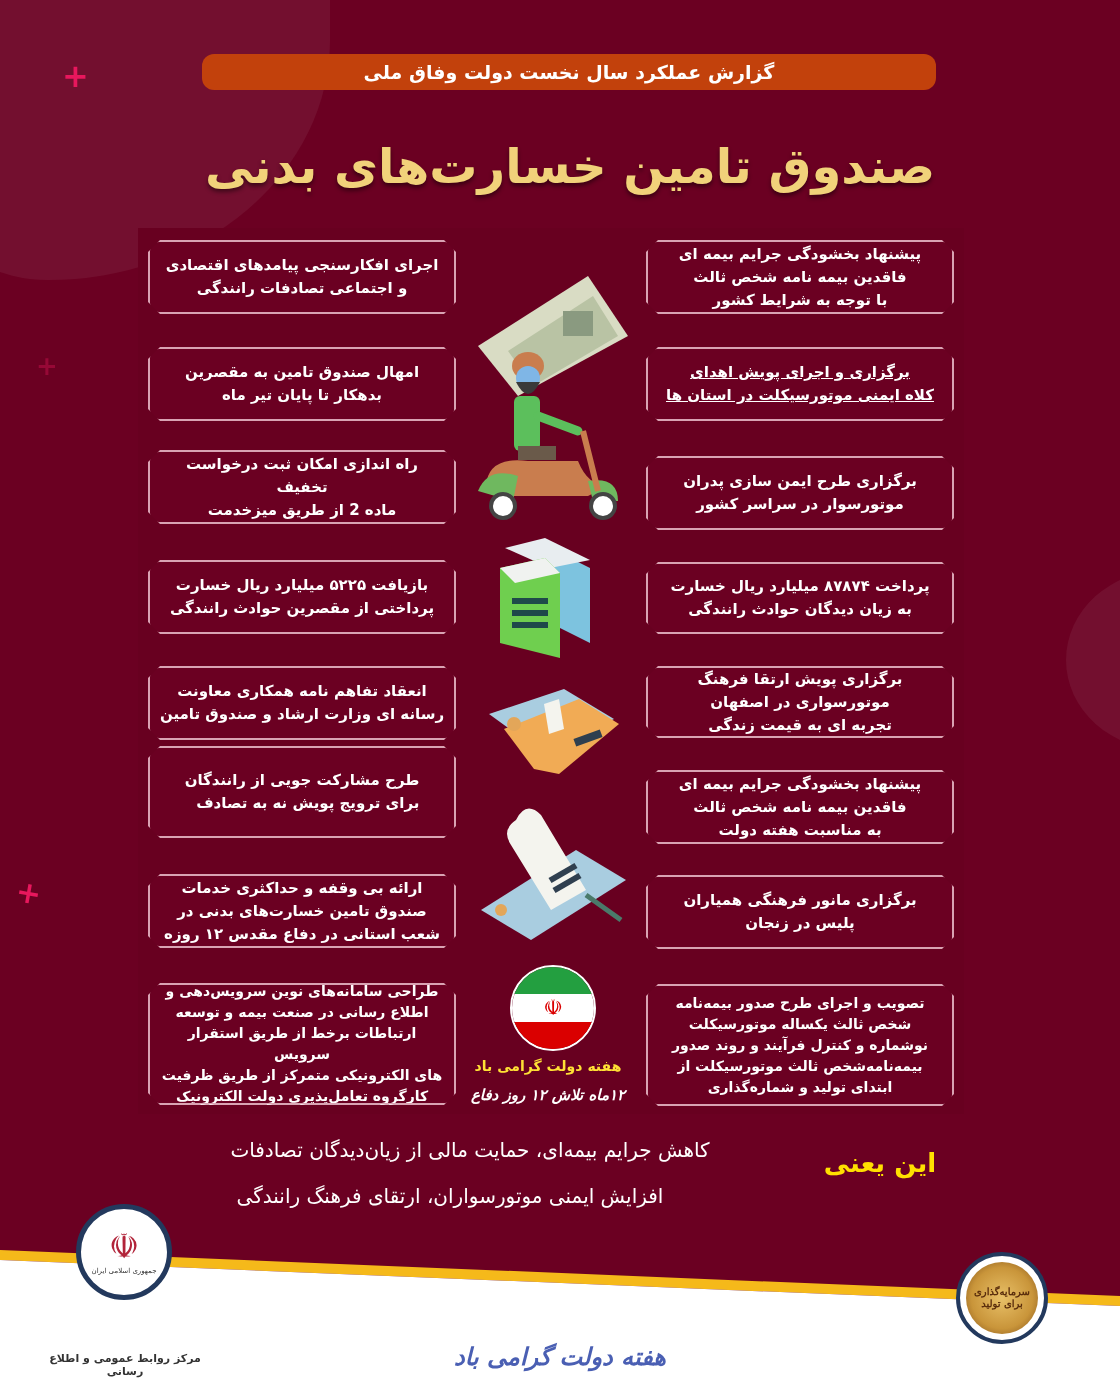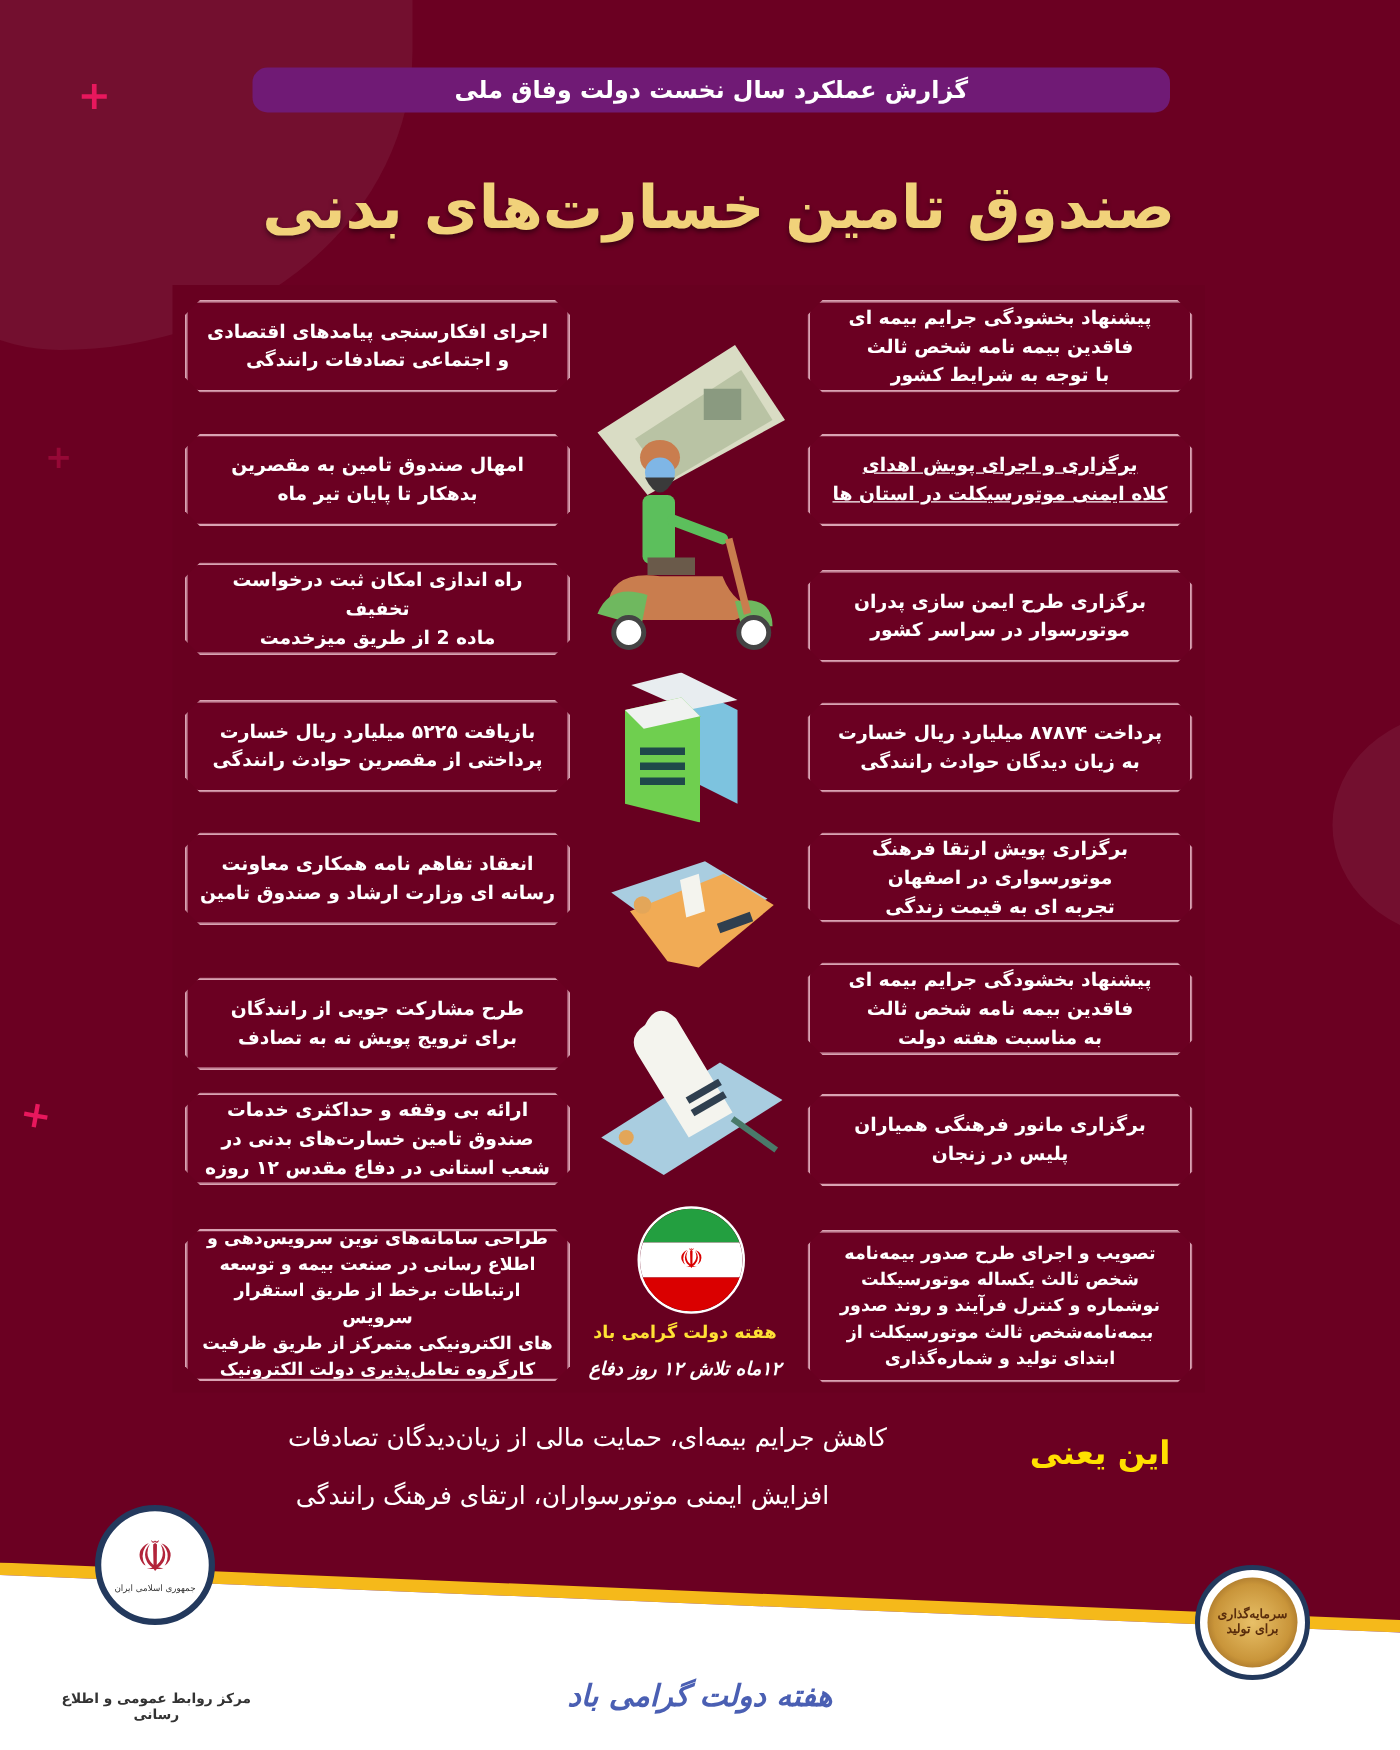--- a/index.html
+++ b/index.html
@@ -18,26 +18,26 @@
   .bg-circle.c2 { left: 1066px; top: 570px; width: 200px; height: 180px; }
   .plus {
     position: absolute; color: #e8175d; font-weight: bold; line-height: 1;
   }
   .plus.p1 { left: 62px; top: 60px; font-size: 32px; }
   .plus.p2 { left: 36px; top: 353px; font-size: 26px; color: rgba(232,23,93,0.35); }
   .plus.p3 { left: 16px; top: 878px; font-size: 30px; transform: rotate(10deg); }
 
   .top-banner {
     position: absolute; left: 202px; top: 54px; width: 734px; height: 36px;
-    background: #701a75; border-radius: 12px;
+    background: #c2410c; border-radius: 12px;
     display: flex; align-items: center; justify-content: center;
     font-size: 19px; font-weight: bold; color: #ffffff;
   }
   .main-title {
-    position: absolute; left: 200px; top: 138px; width: 740px; 
+    position: absolute; left: 200px; top: 138px; width: 740px; text-align: center;
     font-size: 48px; font-weight: bold; color: #f1d27a;
     text-shadow: 0 3px 4px rgba(0,0,0,0.45);
     letter-spacing: 1px;
   }
 
   .panel {
     position: absolute; left: 138px; top: 228px; width: 826px; height: 886px;
     background: #680020;
   }
   .card {
@@ -176,21 +176,21 @@
 <div class="card left" style="top:240px;height:74px;">اجرای افکارسنجی پیامدهای اقتصادی
 و اجتماعی تصادفات رانندگی</div>
 <div class="card left" style="top:347px;height:74px;">امهال صندوق تامین به مقصرین
 بدهکار تا پایان تیر ماه</div>
 <div class="card left" style="top:450px;height:74px;">راه اندازی امکان ثبت درخواست تخفیف
 ماده 2 از طریق میزخدمت</div>
 <div class="card left" style="top:560px;height:74px;">بازیافت ۵۲۲۵ میلیارد ریال خسارت
 پرداختی از مقصرین حوادث رانندگی</div>
 <div class="card left" style="top:666px;height:74px;">انعقاد تفاهم نامه همکاری معاونت
 رسانه ای وزارت ارشاد و صندوق تامین</div>
-<div class="card left" style="top:782px;height:74px;">طرح مشارکت جویی از رانندگان
+<div class="card left" style="top:746px;height:92px;text-align:right;">طرح مشارکت جویی از رانندگان
 برای ترویج پویش نه به تصادف</div>
 <div class="card left" style="top:874px;height:74px;">ارائه بی وقفه و حداکثری خدمات
 صندوق تامین خسارت‌های بدنی در
 شعب استانی در دفاع مقدس ۱۲ روزه</div>
 <div class="card left" style="top:983px;height:122px;font-size:14px;line-height:21px;">طراحی سامانه‌های نوین سرویس‌دهی و
 اطلاع رسانی در صنعت بیمه و توسعه
 ارتباطات برخط از طریق استقرار سرویس
 های الکترونیکی متمرکز از طریق ظرفیت
 کارگروه تعامل‌پذیری دولت الکترونیک</div>
 

